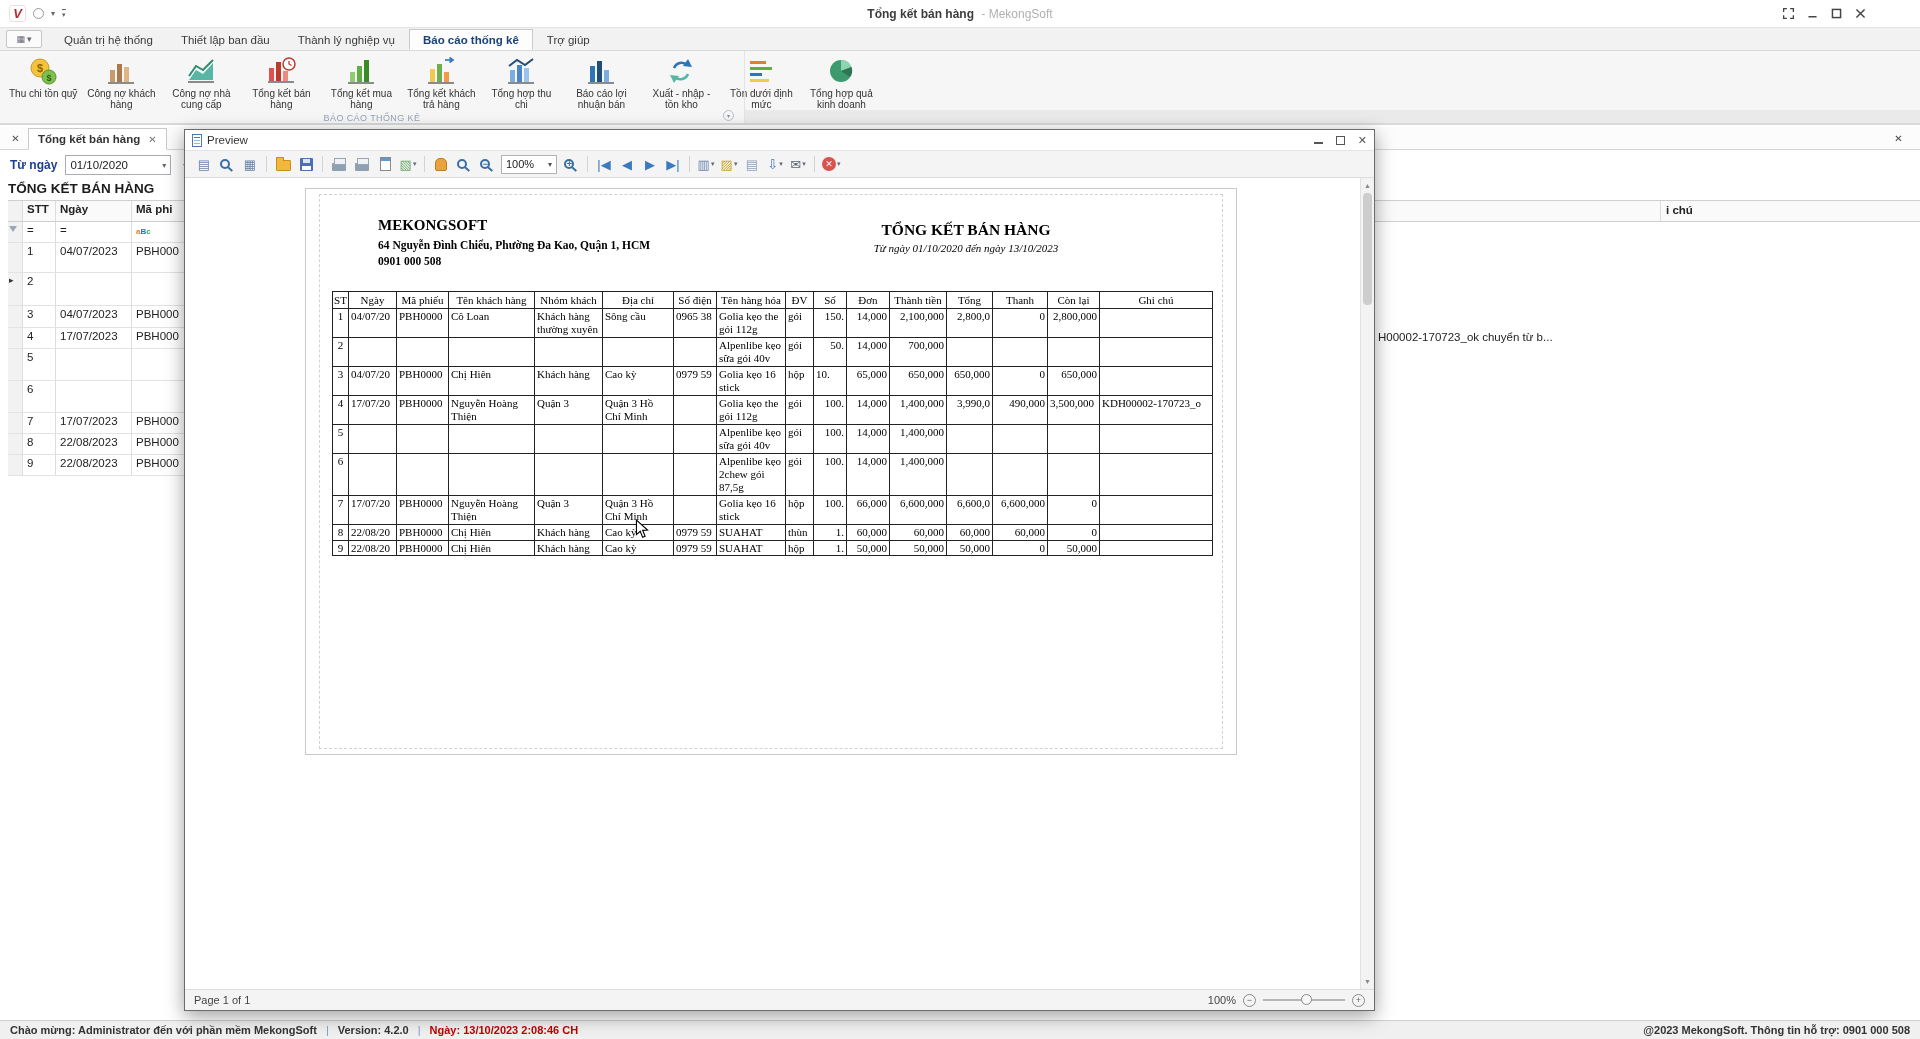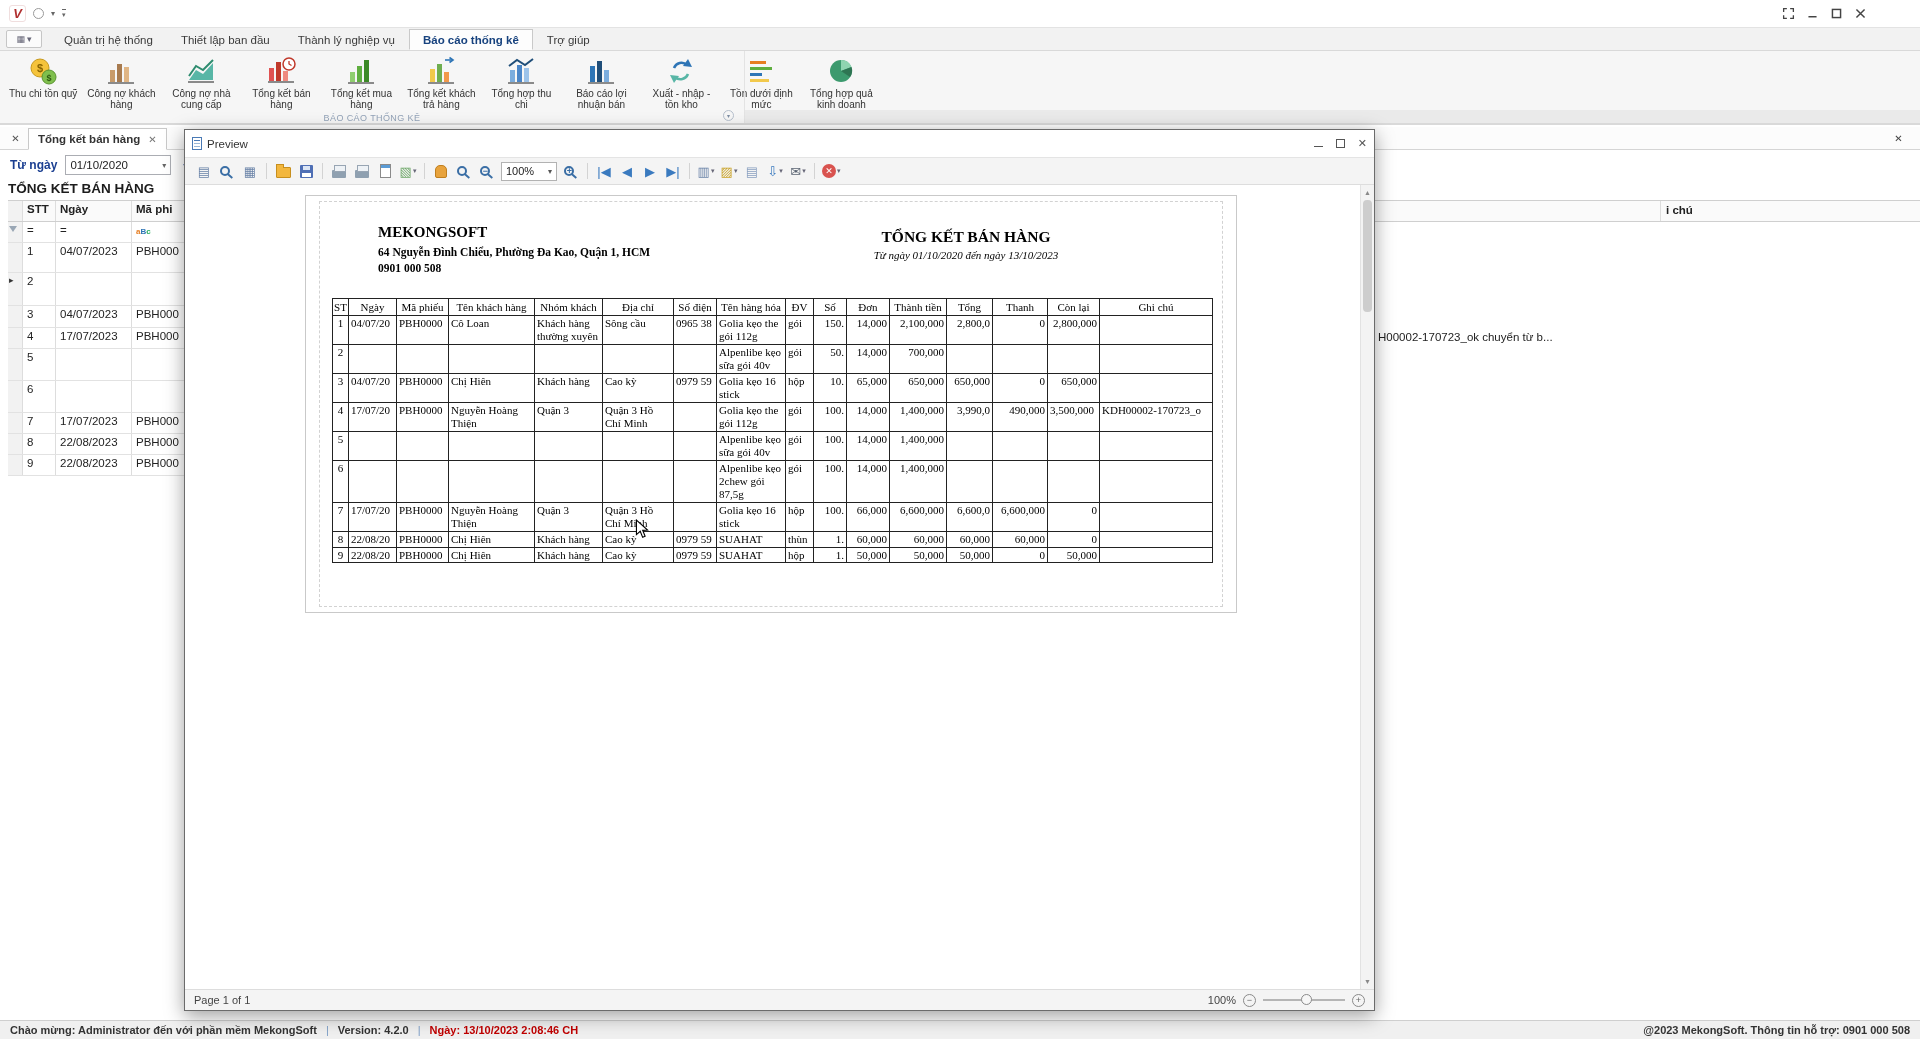--- a/index.html
+++ b/index.html
@@ -65,21 +65,21 @@
   .funnel{display:inline-block;width:0;height:0;border-left:4px solid transparent;border-right:4px solid transparent;border-top:6px solid #9aa7b5}
   
   .rightpanel{position:absolute;left:1375px;top:75px;right:0;height:420px;background:#fff}
   .rp-head{position:absolute;left:0;top:0;right:0;height:22px;background:#fafafa;border-top:1px solid #cfcfcf;border-bottom:1px solid #cfcfcf}
   .rp-head .vline{position:absolute;left:285px;top:0;bottom:0;width:1px;background:#ddd}
   .rp-head .lbl{position:absolute;left:291px;top:3px;font-weight:bold;font-size:11.5px}
   .rp-row{position:absolute;left:3px;top:131px;font-size:11.5px;color:#222;white-space:nowrap}
 
   
   .preview{position:absolute;left:184px;top:129px;width:1191px;height:882px;background:#f5f5f5;border:1px solid #6b6b6b;box-shadow:0 5px 18px rgba(0,0,0,.38);display:flex;flex-direction:column;z-index:10}
-  .pv-title{height:28px;background:#fff;display:flex;align-items:center;padding:0 7px;border-bottom:1px solid #e4e4e4;flex:0 0 auto}
+  .pv-title{height:21px;background:#fff;display:flex;align-items:center;padding:0 7px;border-bottom:1px solid #e4e4e4;flex:0 0 auto}
   .pv-doc-ico{width:10px;height:13px;background:#fff;border:1px solid #4a7ab5;position:relative}
   .pv-doc-ico::before{content:"";position:absolute;left:1px;top:2px;right:1px;height:1px;background:#4a7ab5;box-shadow:0 3px 0 #9ab8d8,0 6px 0 #9ab8d8}
   .pv-name{font-size:11.5px;color:#333;margin-left:5px}
   .pv-ctrls{margin-left:auto;display:flex;align-items:center;gap:13px;color:#555}
   .pv-min{width:9px;height:1.5px;background:#555;margin-top:6px}
   .pv-max{width:9px;height:9px;border:1.5px solid #555}
   .pv-x{font-size:11px;color:#555;line-height:1}
   .pv-menu{height:19px;background:#fafafa;display:flex;align-items:center;padding-left:10px;border-bottom:1px solid #e8e8e8;font-size:11.5px;color:#333;flex:0 0 auto}
   .pvmenu{padding:0 10px}
   .pv-menu-caret{margin-left:auto;margin-right:7px;font-size:8px;color:#777}
@@ -101,21 +101,21 @@
   .floppy::after{content:"";position:absolute;bottom:1px;left:2px;width:9px;height:4px;background:#fff}
   .printer{width:14px;height:8px;background:#8fa0b0;border-radius:1px;position:relative;margin-top:5px}
   .printer::before{content:"";position:absolute;top:-5px;left:2px;width:10px;height:5px;background:#eef2f6;border:1px solid #98a5b3}
   .pagesetup{width:11px;height:14px;background:#fff;border:1px solid #8a8a8a;position:relative}
   .pagesetup::before{content:"";position:absolute;top:0;left:0;right:0;height:3px;background:#5b9bd5}
   .hand{width:12px;height:13px;background:#e8a33d;border-radius:5px 5px 2px 2px;border:1px solid #c07f1f}
   .closered{width:14px;height:14px;background:#d9534f;border-radius:50%;color:#fff;font-size:9px;line-height:14px;text-align:center;font-weight:bold}
   .closered::before{content:"✕"}
   
   .pv-canvas{flex:1 1 auto;background:#fff;position:relative;overflow:hidden;border-bottom:1px solid #ddd}
-  .page{position:absolute;left:120px;top:10px;width:932px;height:418px;background:#fff;border:1px solid #c9c9c9}
+  .page{position:absolute;left:120px;top:10px;width:932px;height:567px;background:#fff;border:1px solid #c9c9c9}
   .pagemargin{position:absolute;inset:5px 13px;border:1px dashed #d2d2d2;pointer-events:none}
   .doc-left{position:absolute;left:72px;top:28px;font-family:"Liberation Serif","DejaVu Serif",serif;color:#000}
   .doc-company{font-size:15px;font-weight:bold}
   .doc-address{font-size:11.5px;font-weight:bold;margin-top:5px}
   .doc-phone{font-size:11.5px;font-weight:bold;margin-top:4px}
   .doc-right{position:absolute;left:500px;top:32px;width:320px;text-align:center;font-family:"Liberation Serif","DejaVu Serif",serif;color:#000}
   .doc-title{font-size:15.5px;font-weight:bold}
   .doc-sub{font-size:11px;font-style:italic;margin-top:3px}
   table.report{position:absolute;left:26px;top:102px;border-collapse:collapse;table-layout:fixed;width:880px;font-family:"Liberation Serif","DejaVu Serif",serif;font-size:11px;color:#000;border:1px solid #222}
   table.report th{border:1px solid #222;font-weight:normal;padding:2px 1px;text-align:center;white-space:nowrap;overflow:hidden}
@@ -148,20 +148,24 @@
 <body>
 
 <div class="app">
 
   <div class="titlebar">
     <div class="qat">
       <span class="logo">V</span>
       <span class="qat-circle"></span>
       <span class="qat-caret">▾</span>
       <span class="qat-more">▾</span>
+    </div>
+    <div class="title">
+      <span class="t1">Tổng kết bán hàng</span>
+      <span class="t2">- MekongSoft</span>
     </div>
     <div class="winctrls">
       <span class="winbtn">
         <svg width="13" height="13" viewBox="0 0 16 16">
             <path d="M2 6 V2 h4 M10 2 h4 v4 M14 10 v4 h-4 M6 14 H2 v-4" stroke="#444" fill="none" stroke-width="1.6"></path>
           </svg>
       </span>
       <span class="winbtn">
         <svg width="13" height="13" viewBox="0 0 16 16">
             <path d="M3 12 h10" stroke="#444" stroke-width="1.8"></path>
@@ -598,21 +602,21 @@
               <tr>
                 <td style="text-align: center;">3</td>
                 <td>04/07/20</td>
                 <td>PBH0000</td>
                 <td>Chị Hiên</td>
                 <td>Khách hàng</td>
                 <td>Cao kỳ</td>
                 <td>0979 59</td>
                 <td>Golia kẹo 16 stick</td>
                 <td>hộp</td>
-                <td style="text-align: right;">10.</td>
+                <td style="text-align: left;">10.</td>
                 <td style="text-align: right;">65,000</td>
                 <td style="text-align: right;">650,000</td>
                 <td style="text-align: right;">650,000</td>
                 <td style="text-align: right;">0</td>
                 <td style="text-align: right;">650,000</td>
                 <td></td>
               </tr>
               <tr>
                 <td style="text-align: center;">4</td>
                 <td>17/07/20</td>

